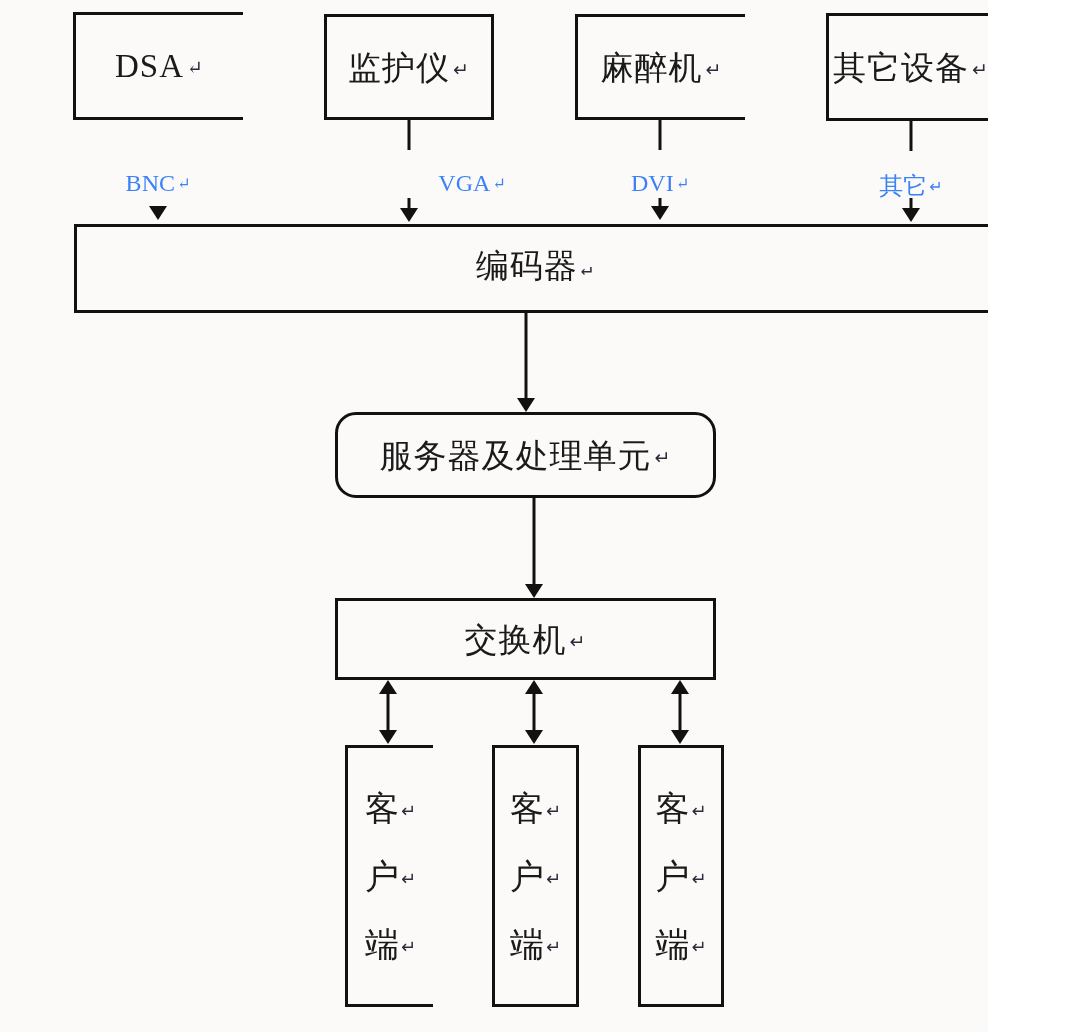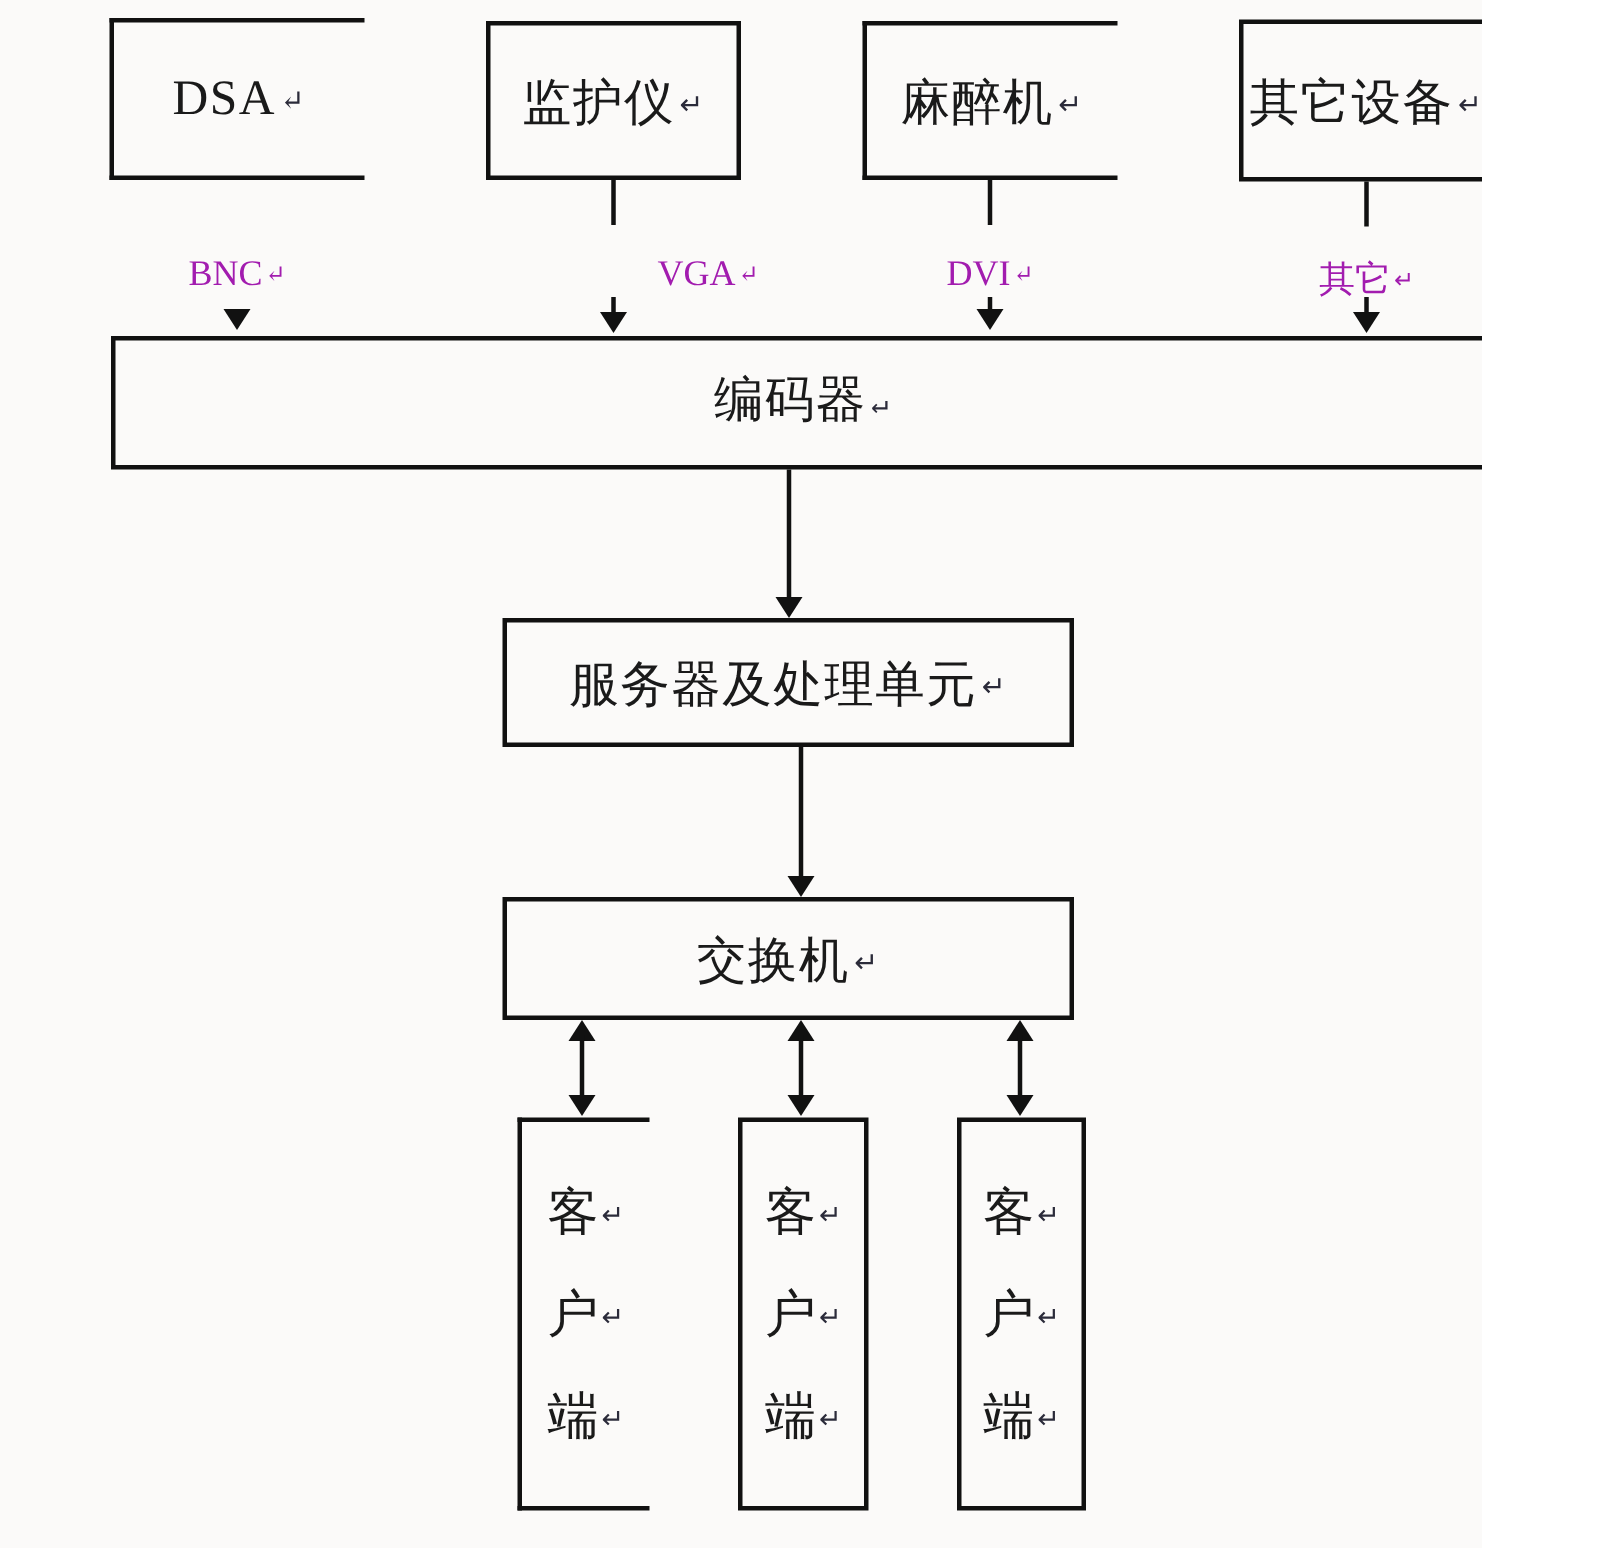--- a/index.html
+++ b/index.html
@@ -59,21 +59,21 @@
   .client-char .pilcrow {
     font-size: 18px;
     vertical-align: 15%;
     margin-left: 2px;
     color: #2b2b3a;
   }
   
   .conn-label {
     position: absolute;
     font-size: 24px;
-    color: #a21caf;
+    color: #3b82f6;
     white-space: nowrap;
     transform: translateX(-50%);
     font-family: "Liberation Serif", "DejaVu Serif", serif;
   }
   .conn-label.cjk {
     font-family: Liberation Serif, serif;
   }
   .conn-label .pilcrow {
     font-size: 16px;
     vertical-align: 10%;
@@ -161,21 +161,21 @@
 
   <div class="box" style="left:74px; top:224px; width:921px; height:89px;font-family:Liberation Mono, monospace;">
     <span class="box-label">
       <span>编码器</span><span class="pilcrow">↵</span>
     </span>
   </div>
 
   <div class="vline" style="left:526px; top:313px; height:88px;"></div>
   <div class="arrow-down" style="left:526px; top:398px;"></div>
 
-  <div class="box" style="left:335px; top:412px; width:381px; height:86px;">
+  <div class="box" style="left:335px; top:412px; width:381px; height:86px;border-radius:21px;">
     <span class="box-label">
       <span>服务器及处理单元</span><span class="pilcrow">↵</span>
     </span>
   </div>
 
   <div class="vline" style="left:534px; top:498px; height:88px;"></div>
   <div class="arrow-down" style="left:534px; top:584px;"></div>
 
   <div class="box" style="left:335px; top:598px; width:381px; height:82px;">
     <span class="box-label">

